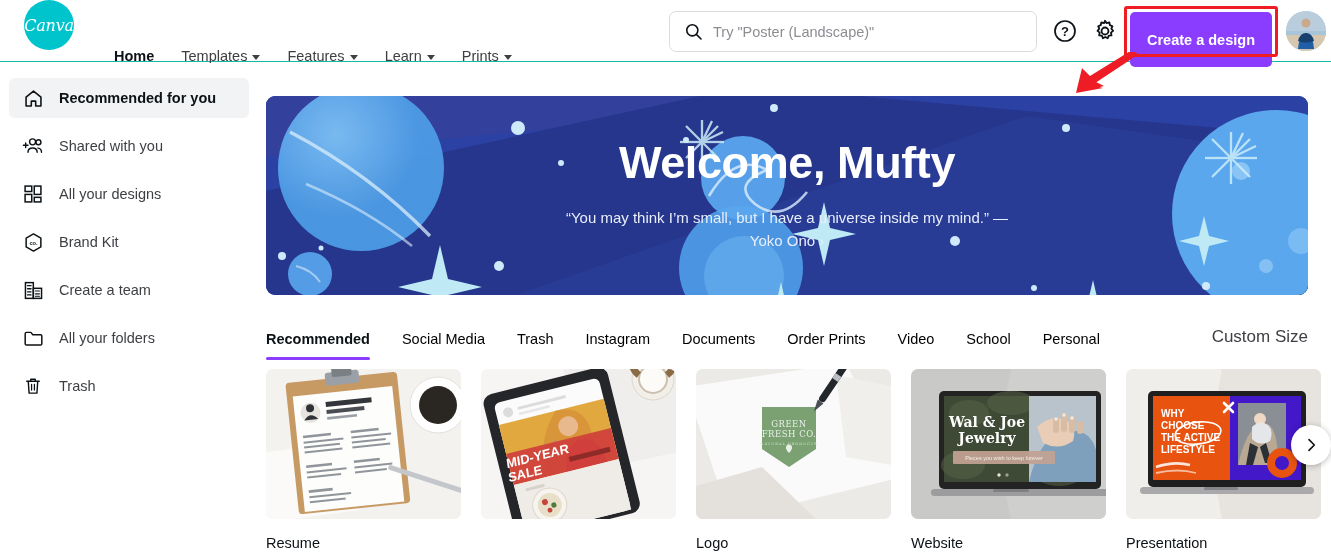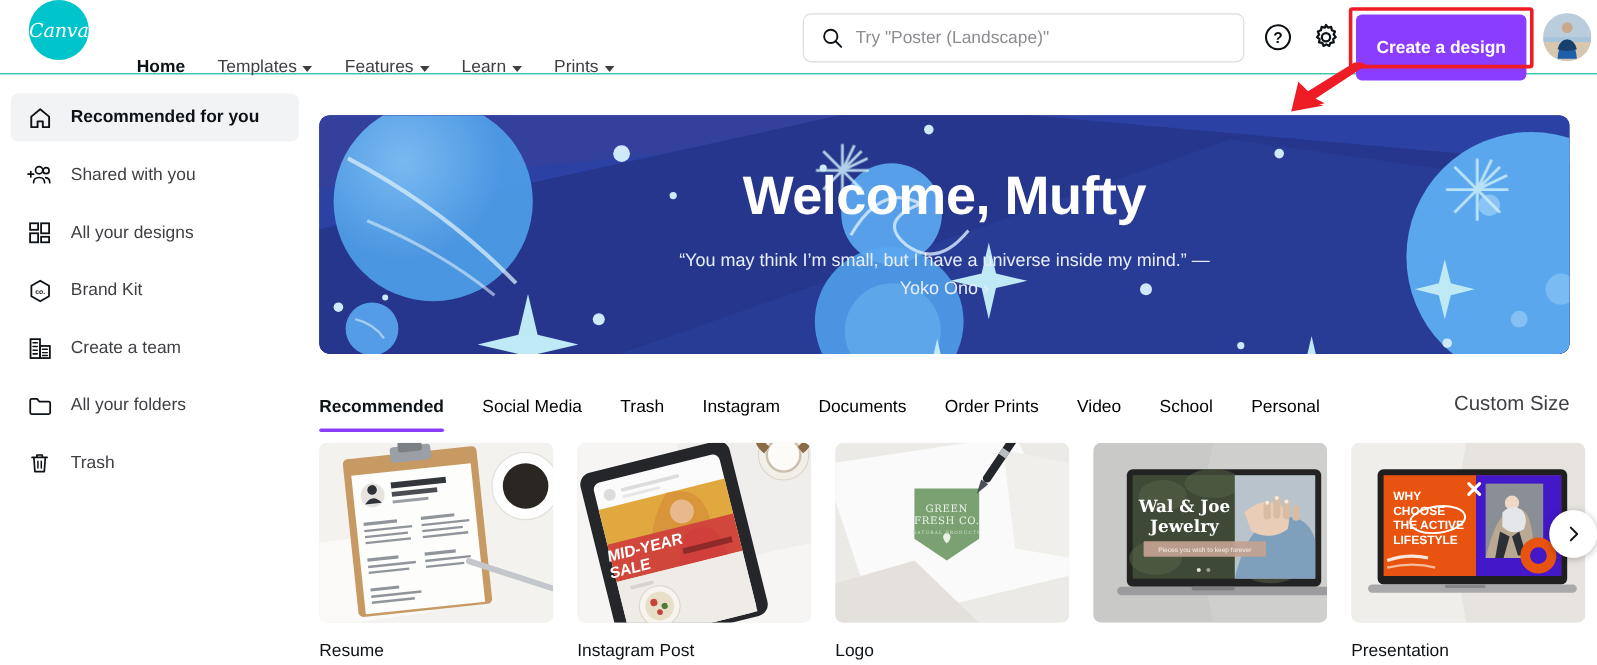--- a/index.html
+++ b/index.html
@@ -597,21 +597,20 @@
           <circle cx="52" cy="124" r="3" fill="#c5453c"></circle>
           <circle cx="60" cy="129" r="2.6" fill="#4f7a3a"></circle>
           <circle cx="55" cy="133" r="2.4" fill="#c5453c"></circle>
           <rect x="36" y="106" width="20" height="3" rx="1.5" fill="#d8d3ca"></rect>
         </g>
         <circle cx="172" cy="10" r="21" fill="#f2efe9" stroke="#dcd6cc"></circle>
         <circle cx="172" cy="10" r="14" fill="#fdfbf7" stroke="#cbbfae" stroke-width="2"></circle>
         <path d="M158 6 q-8-6 -6-14 M186 6 q8-6 6-14" stroke="#8b6a46" stroke-width="7" fill="none"></path>
       </svg>
     </div>
-    <div class="card-label">Instagram Post</div>
   </div>
 
   <div class="card">
     <div class="card-thumb">
       <svg width="195" height="150" viewBox="0 0 195 150">
         <rect width="195" height="150" fill="#eceae7"></rect>
         <path d="M-10 18 L150 -6 L206 108 L34 150 Z" fill="#fbfafa"></path>
         <path d="M140 6 L200 18 L196 96 L150 88 Z" fill="#f1efec"></path>
         <path d="M-10 120 L66 98 L120 150 L-10 150 Z" fill="#e4e1dd"></path>
         <g transform="translate(66,38)">
@@ -663,20 +662,21 @@
         <text x="76" y="58" font-family="DejaVu Serif, serif" font-size="14" font-weight="bold" fill="#ffffff" text-anchor="middle">Wal &amp; Joe</text>
         <text x="76" y="74" font-family="DejaVu Serif, serif" font-size="14" font-weight="bold" fill="#ffffff" text-anchor="middle">Jewelry</text>
         <rect x="42" y="82" width="102" height="13" rx="1" fill="#c2a292" opacity="0.92"></rect>
         <text x="93" y="91" font-family="Liberation Sans, sans-serif" font-size="5.5" fill="#f5eee9" text-anchor="middle">Pieces you wish to keep forever</text>
         <circle cx="88" cy="106" r="1.7" fill="#e8e4dd"></circle>
         <circle cx="96" cy="106" r="1.7" fill="#9ba08f"></circle>
         <rect x="20" y="120" width="178" height="7" rx="3.5" fill="#9c9c9e"></rect>
         <rect x="82" y="120" width="36" height="3" rx="1.5" fill="#808083"></rect>
       </svg>
     </div>
+    <div class="card-label">Website</div>
   </div>
 
   <div class="card">
     <div class="card-thumb">
       <svg width="195" height="150" viewBox="0 0 195 150">
         <rect width="195" height="150" fill="#f0eeea"></rect>
         <path d="M96 0 h99 v150 h-99 q-16-74 0-150z" fill="#e3e0da" opacity="0.7"></path>
         <rect x="22" y="22" width="158" height="96" rx="5" fill="#1f1f1f"></rect>
         <rect x="27" y="27" width="148" height="84" fill="#e8530f"></rect>
         <rect x="104" y="27" width="71" height="84" fill="#4318c9"></rect>

